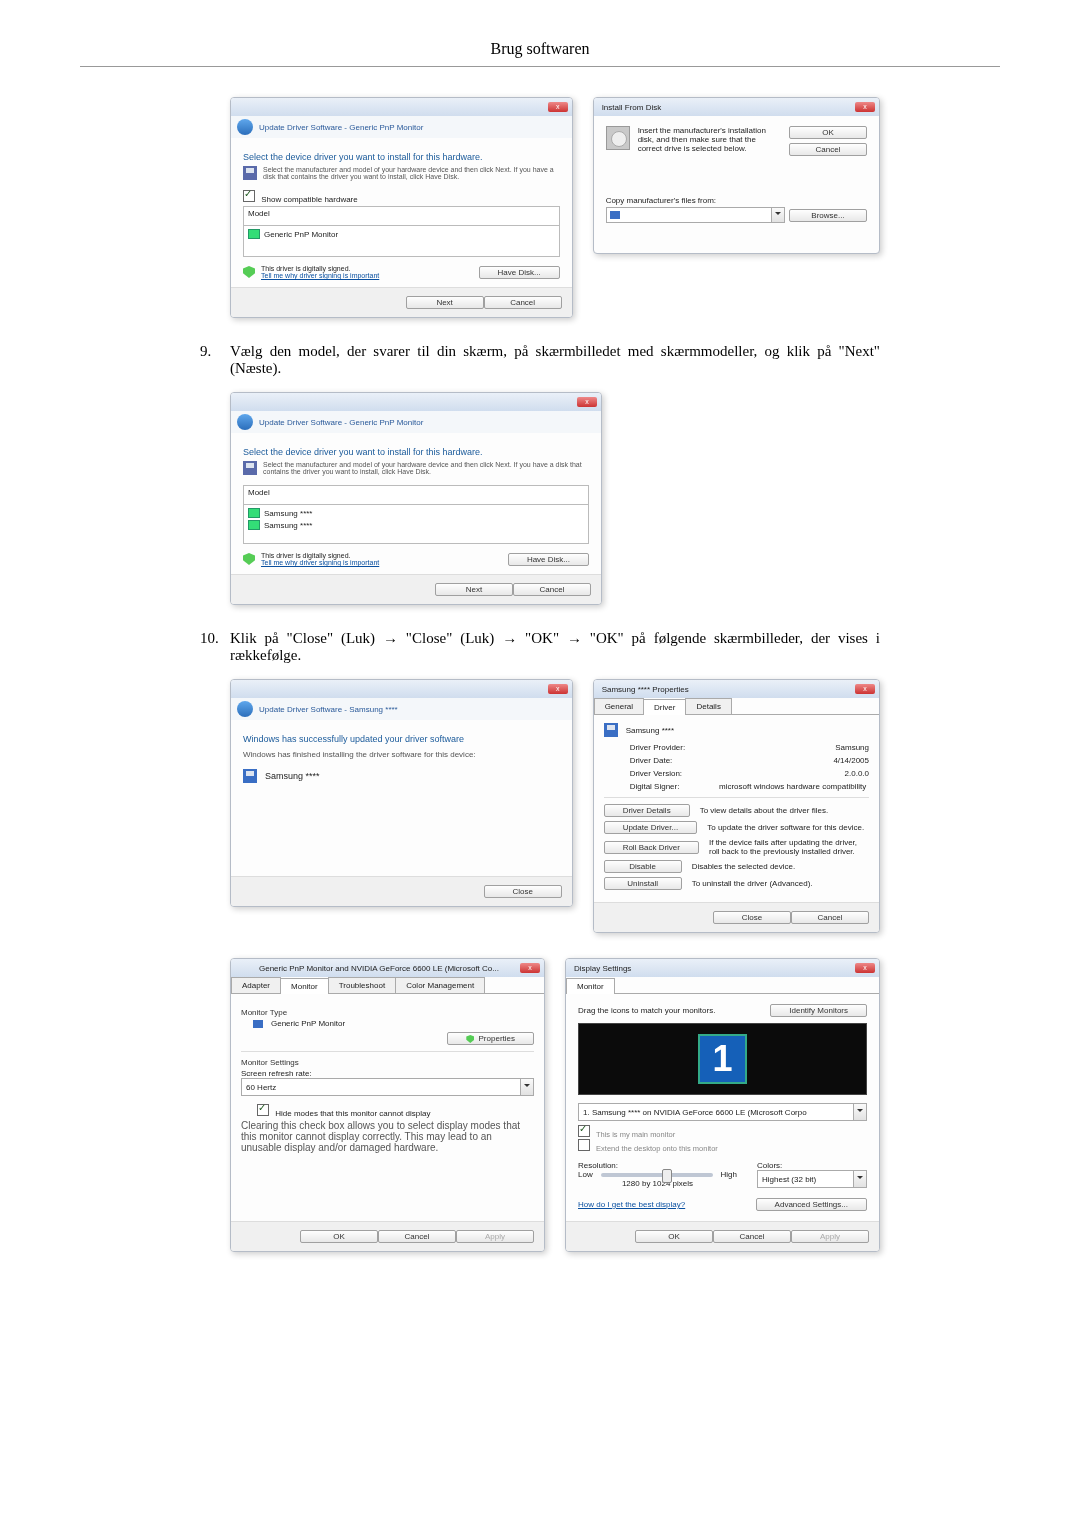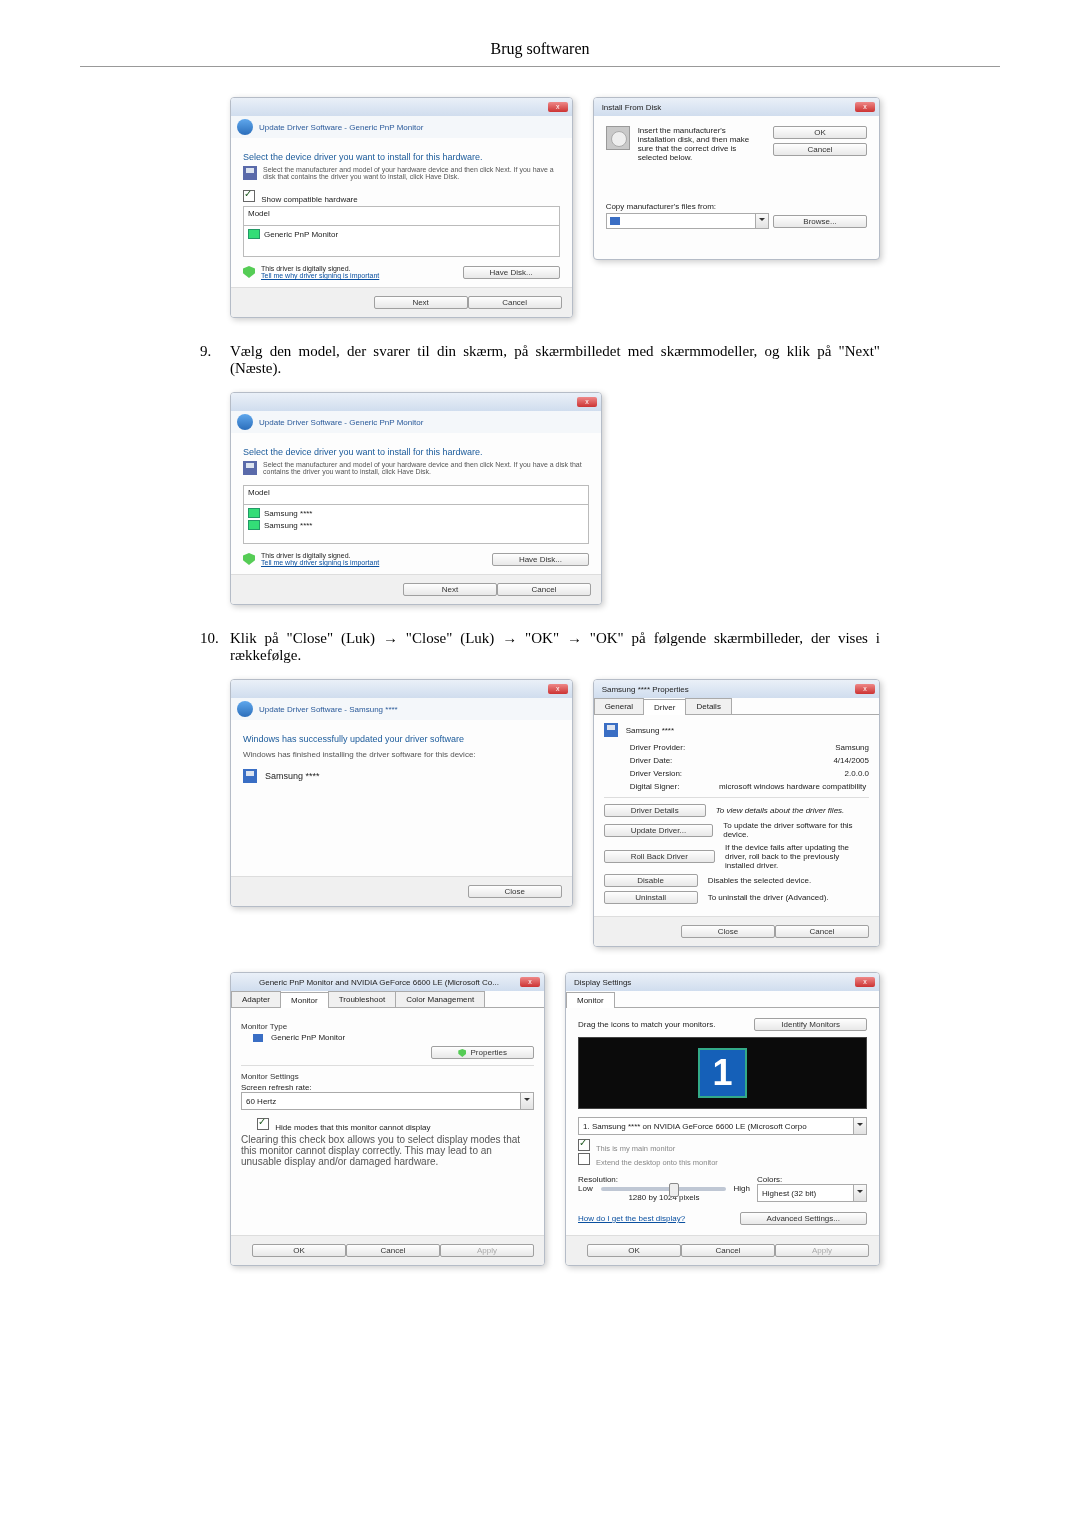--- a/index.html
+++ b/index.html
@@ -69,21 +69,21 @@
   height: 10px;
   background: linear-gradient(to bottom, #e88, #c33);
   border-radius: 2px;
   color: #fff;
   font-size: 7px;
   text-align: center;
   line-height: 10px;
 }
 .btn {
   display: inline-block;
-  padding: 1px 26px;
+  padding: 1px 18px;
   background: linear-gradient(to bottom, #fefefe, #e8e8e8);
   border: 1px solid #a0a0a0;
   border-radius: 2px;
   font-size: 8px;
   color: #333;
   min-width: 40px;
   text-align: center;
 }
 .win-body {
   padding: 8px 12px;
@@ -424,21 +424,21 @@
               <span>2.0.0.0</span>
             </div>
           <div class="prop-row">
               <span>Digital Signer:</span>
               <span style="max-width:150px; overflow:hidden; white-space:nowrap;">microsoft windows hardware compatibility publis</span>
             </div>
         </div>
         <div class="hr"></div>
         <div class="prop-row">
             <span class="btn">Driver Details</span>
-            <span style="flex:1; margin-left:10px;font-style:italic;">To view details about the driver files.</span>
+            <span style="flex:1; margin-left:10px;">To view details about the driver files.</span>
           </div>
         <div class="prop-row">
             <span class="btn">Update Driver...</span>
             <span style="flex:1; margin-left:10px;">To update the driver software for this device.</span>
           </div>
         <div class="prop-row">
             <span class="btn">Roll Back Driver</span>
             <span style="flex:1; margin-left:10px;">If the device fails after updating the driver, roll back to the previously installed driver.</span>
           </div>
         <div class="prop-row">
@@ -523,21 +523,21 @@
           <div class="drop-arrow"></div>
         </div>
         <div class="small-gray" style="margin-top:4px;">
           <span class="chk checked"></span>
           <span>This is my main monitor</span>
         </div>
         <div class="small-gray">
           <span class="chk"></span>
           <span>Extend the desktop onto this monitor</span>
         </div>
-        <div class="res-row" style="margin-top:8px;gap:7px;">
+        <div class="res-row" style="margin-top:8px;">
           <div class="col">
             <div>Resolution:</div>
             <div style="display:flex; align-items:center;">
               <span>Low</span>
               <div class="slider">
                   <div class="thumb"></div>
                 </div>
               <span>High</span>
             </div>
             <div style="text-align:center;">1280 by 1024 pixels</div>

